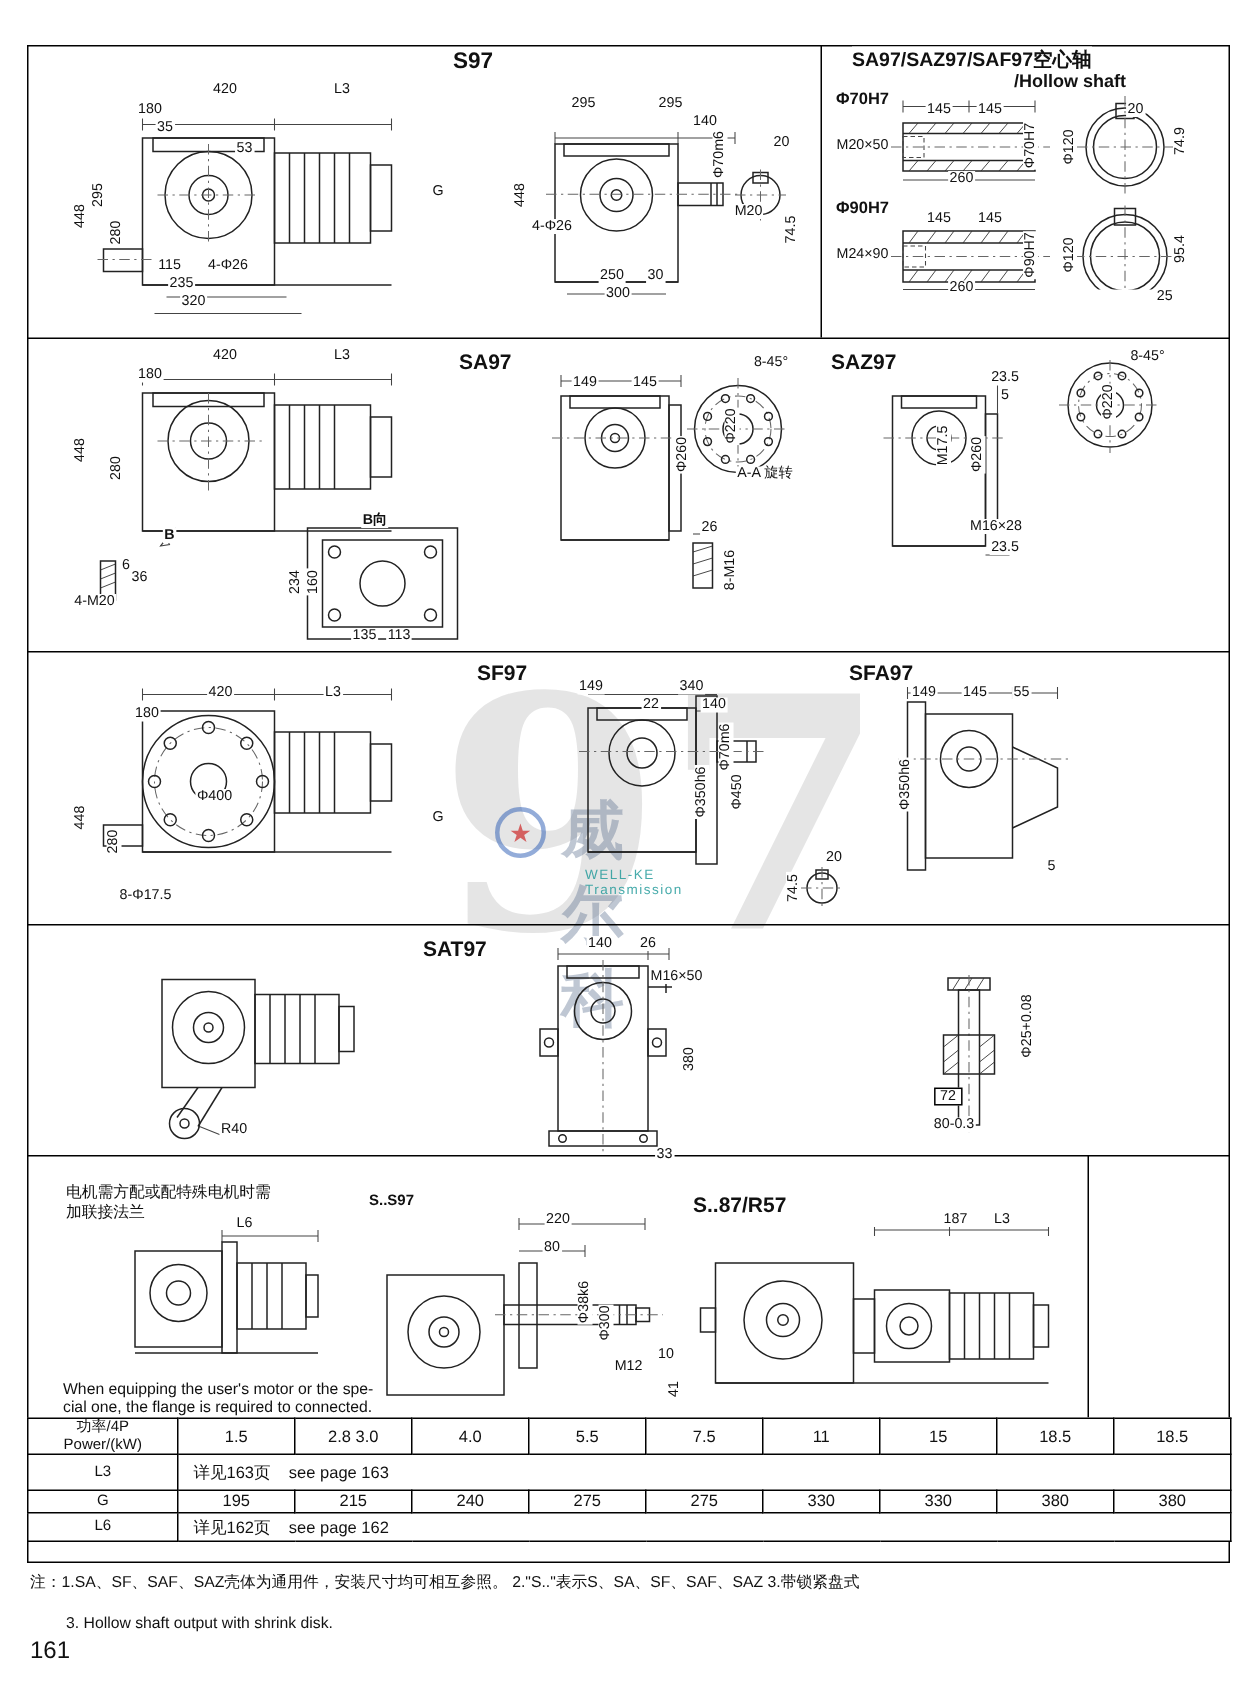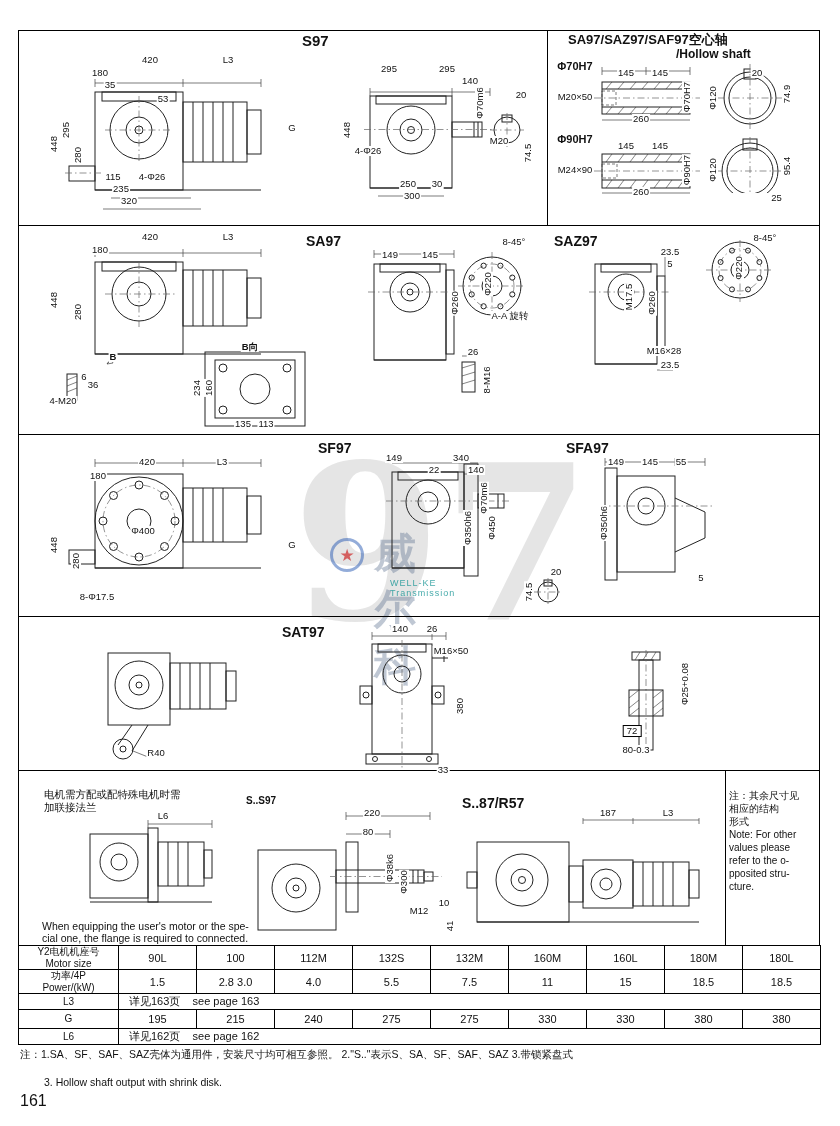--- a/index.html
+++ b/index.html
@@ -442,30 +442,20 @@
   <span class="sec-title" style="left:566px;top:440px;font-size:14px">SFA97</span>
   <span class="sec-title" style="left:282px;top:624px;font-size:14px">SAT97</span>
   <span class="sec-title" style="left:246px;top:795px;font-size:10px">S..S97</span>
   <span class="sec-title" style="left:462px;top:795px;font-size:14px">S..87/R57</span>
 
   <div class="note" style="left:44px;top:788px">电机需方配或配特殊电机时需</div>
   <div class="note" style="left:44px;top:801px">加联接法兰</div>
   <div class="note" style="left:42px;top:920px">When equipping the user's motor or the spe-</div>
   <div class="note" style="left:42px;top:932px">cial one, the flange is required to connected.</div>
 
-  <div class="note-box">
-      <div>注：其余尺寸见</div>
-      <div>相应的结构</div>
-      <div>形式</div>
-      <div>Note: For other</div>
-      <div>values please</div>
-      <div>refer to the o-</div>
-      <div>pposited stru-</div>
-      <div>cture.</div>
-    </div>
 
   <div class="layer">
       <span class="dim" style="left: 150px; top: 60px;">420</span>
       <span class="dim" style="left: 228px; top: 60px;">L3</span>
       <span class="dim" style="left: 100px; top: 73px;">180</span>
       <span class="dim" style="left: 110px; top: 85px;">35</span>
       <span class="dim" style="left: 163px; top: 99px;">53</span>
       <span class="dim rot" style="left: 66px; top: 130px;">295</span>
       <span class="dim rot" style="left: 54px; top: 144px;">448</span>
       <span class="dim rot" style="left: 78px; top: 155px;">280</span>
@@ -588,50 +578,38 @@
       <span class="dim" style="left: 163px; top: 816px;">L6</span>
       <span class="dim" style="left: 372px; top: 813px;">220</span>
       <span class="dim" style="left: 368px; top: 832px;">80</span>
       <span class="dim rot" style="left: 390px; top: 868px;">Φ38k6</span>
       <span class="dim rot" style="left: 404px; top: 882px;">Φ300</span>
       <span class="dim" style="left: 419px; top: 911px;">M12</span>
       <span class="dim" style="left: 444px; top: 903px;">10</span>
       <span class="dim rot" style="left: 450px; top: 926px;">41</span>
     </div>
   <div class="layer">
-      <span class="dim" style="left: 608px; top: 813px;">187</span>
+      <span class="dim" style="left: 637px; top: 813px;">187</span>
       <span class="dim" style="left: 668px; top: 813px;">L3</span>
     </div>
 
   <table class="spec">
     <colgroup>
       <col style="width:100px">
         <col style="width:78px">
         <col style="width:78px">
         <col style="width:78px">
         <col style="width:78px">
         <col style="width:78px">
         <col style="width:78px">
         <col style="width:78px">
         <col style="width:78px">
         <col style="width:78px">
     </colgroup>
     <tbody>
-        <tr>
-          <th>Y2电机机座号<br>Motor size</th>
-          <td>90L</td>
-          <td>100</td>
-          <td>112M</td>
-          <td>132S</td>
-          <td>132M</td>
-          <td>160M</td>
-          <td>160L</td>
-          <td>180M</td>
-          <td>180L</td>
-        </tr>
         <tr>
           <th>功率/4P<br>Power/(kW)</th>
           <td>1.5</td>
           <td>2.8  3.0</td>
           <td>4.0</td>
           <td>5.5</td>
           <td>7.5</td>
           <td>11</td>
           <td>15</td>
           <td>18.5</td>

